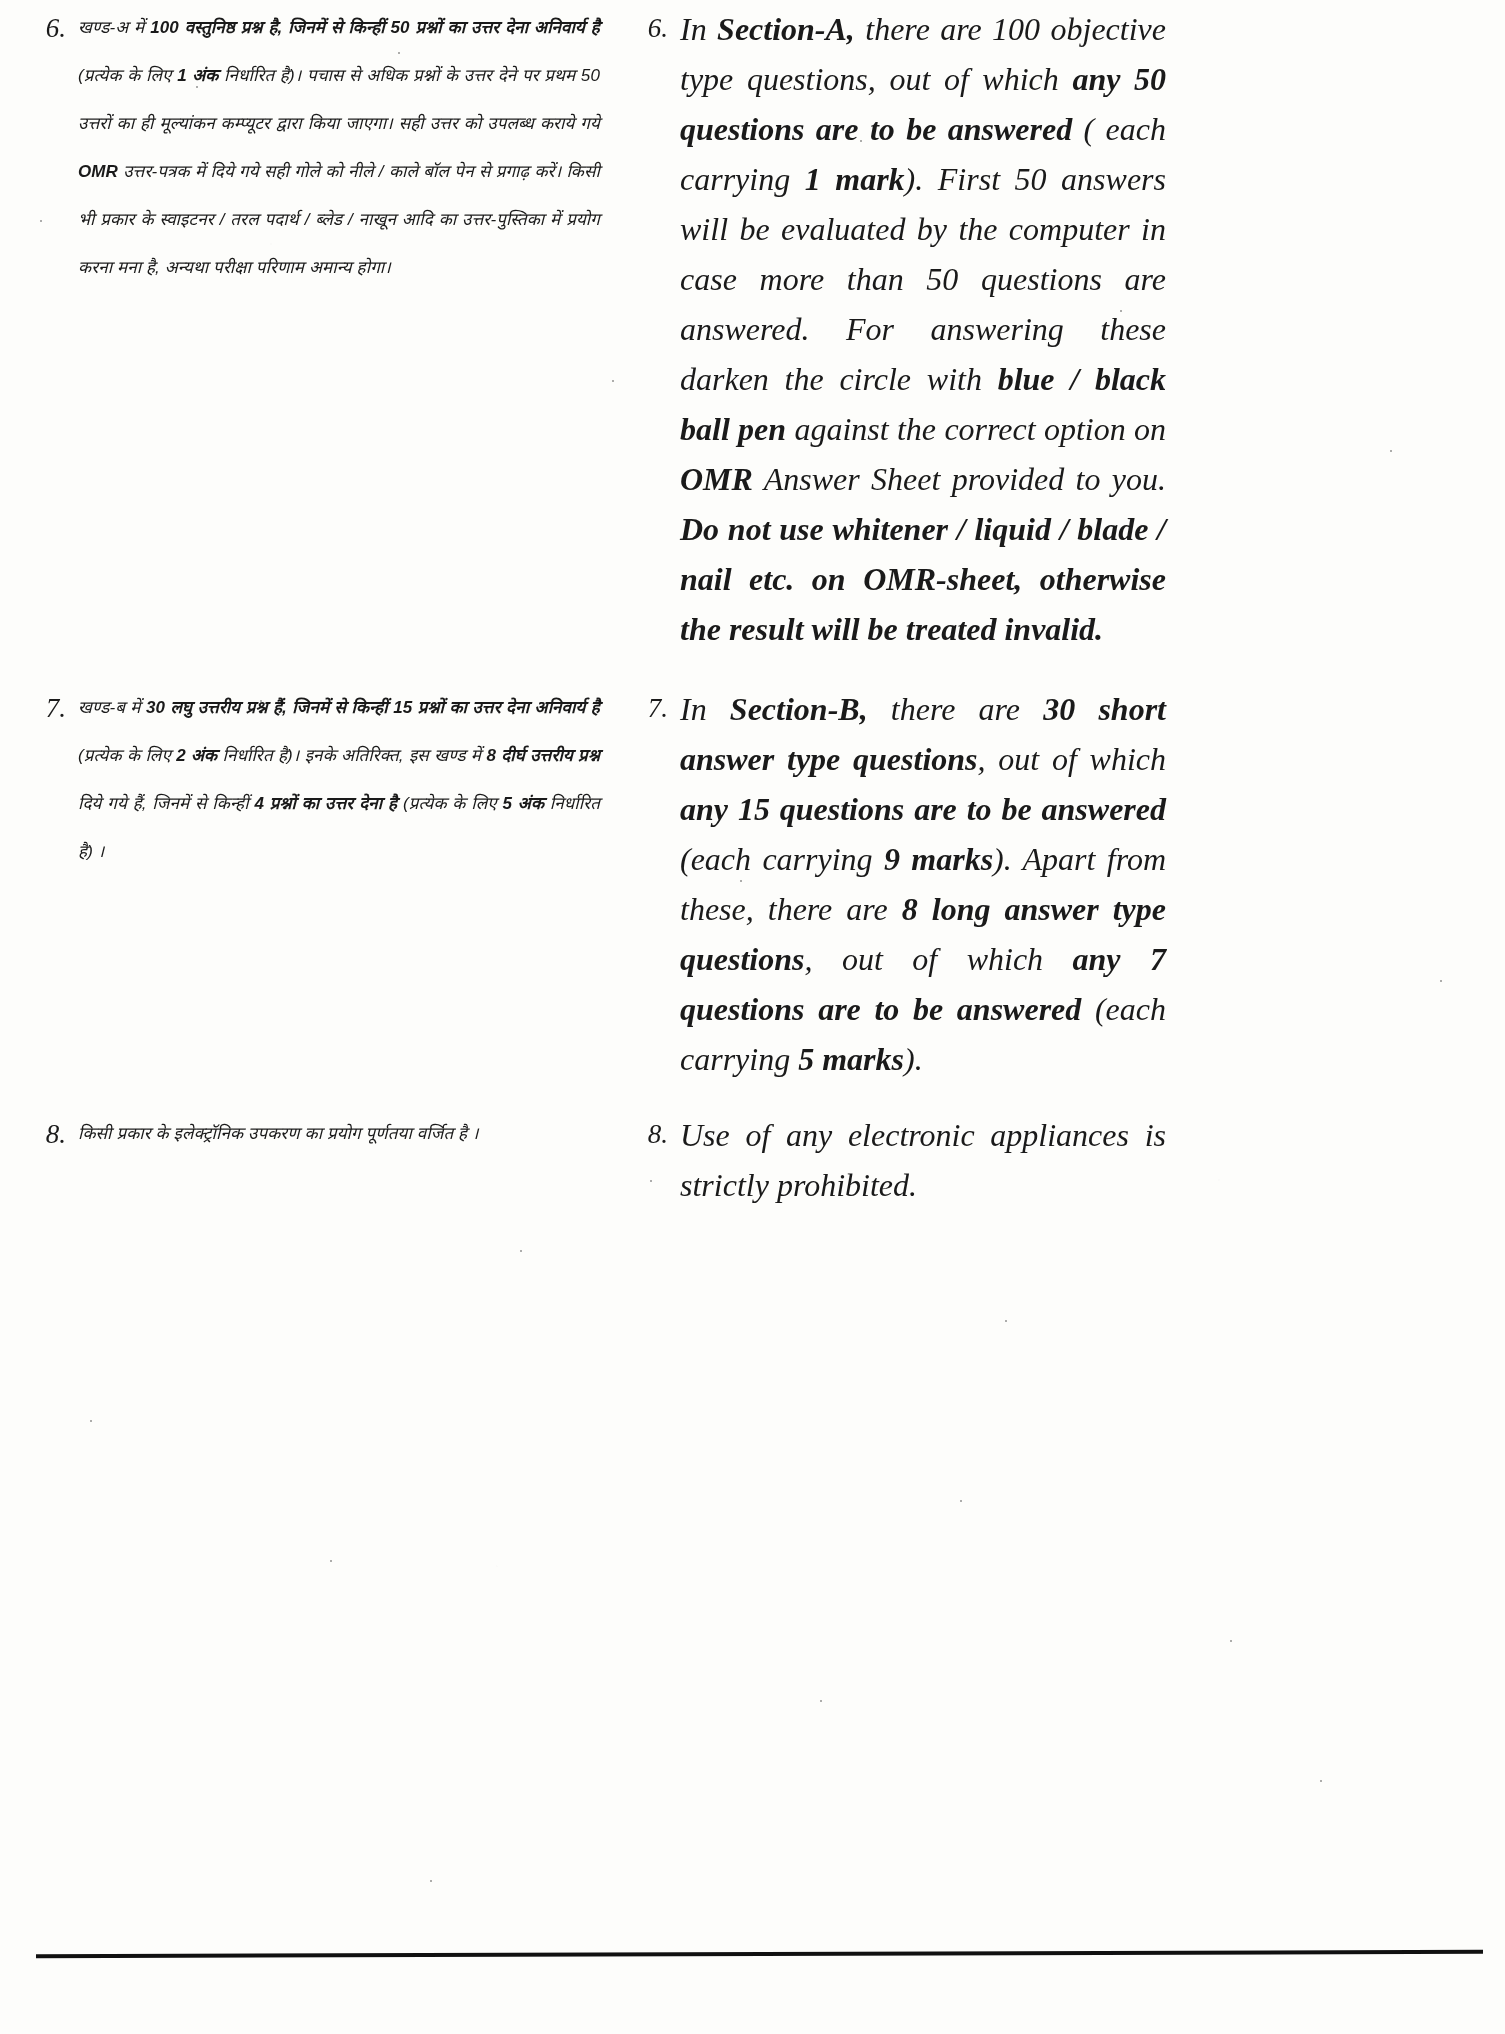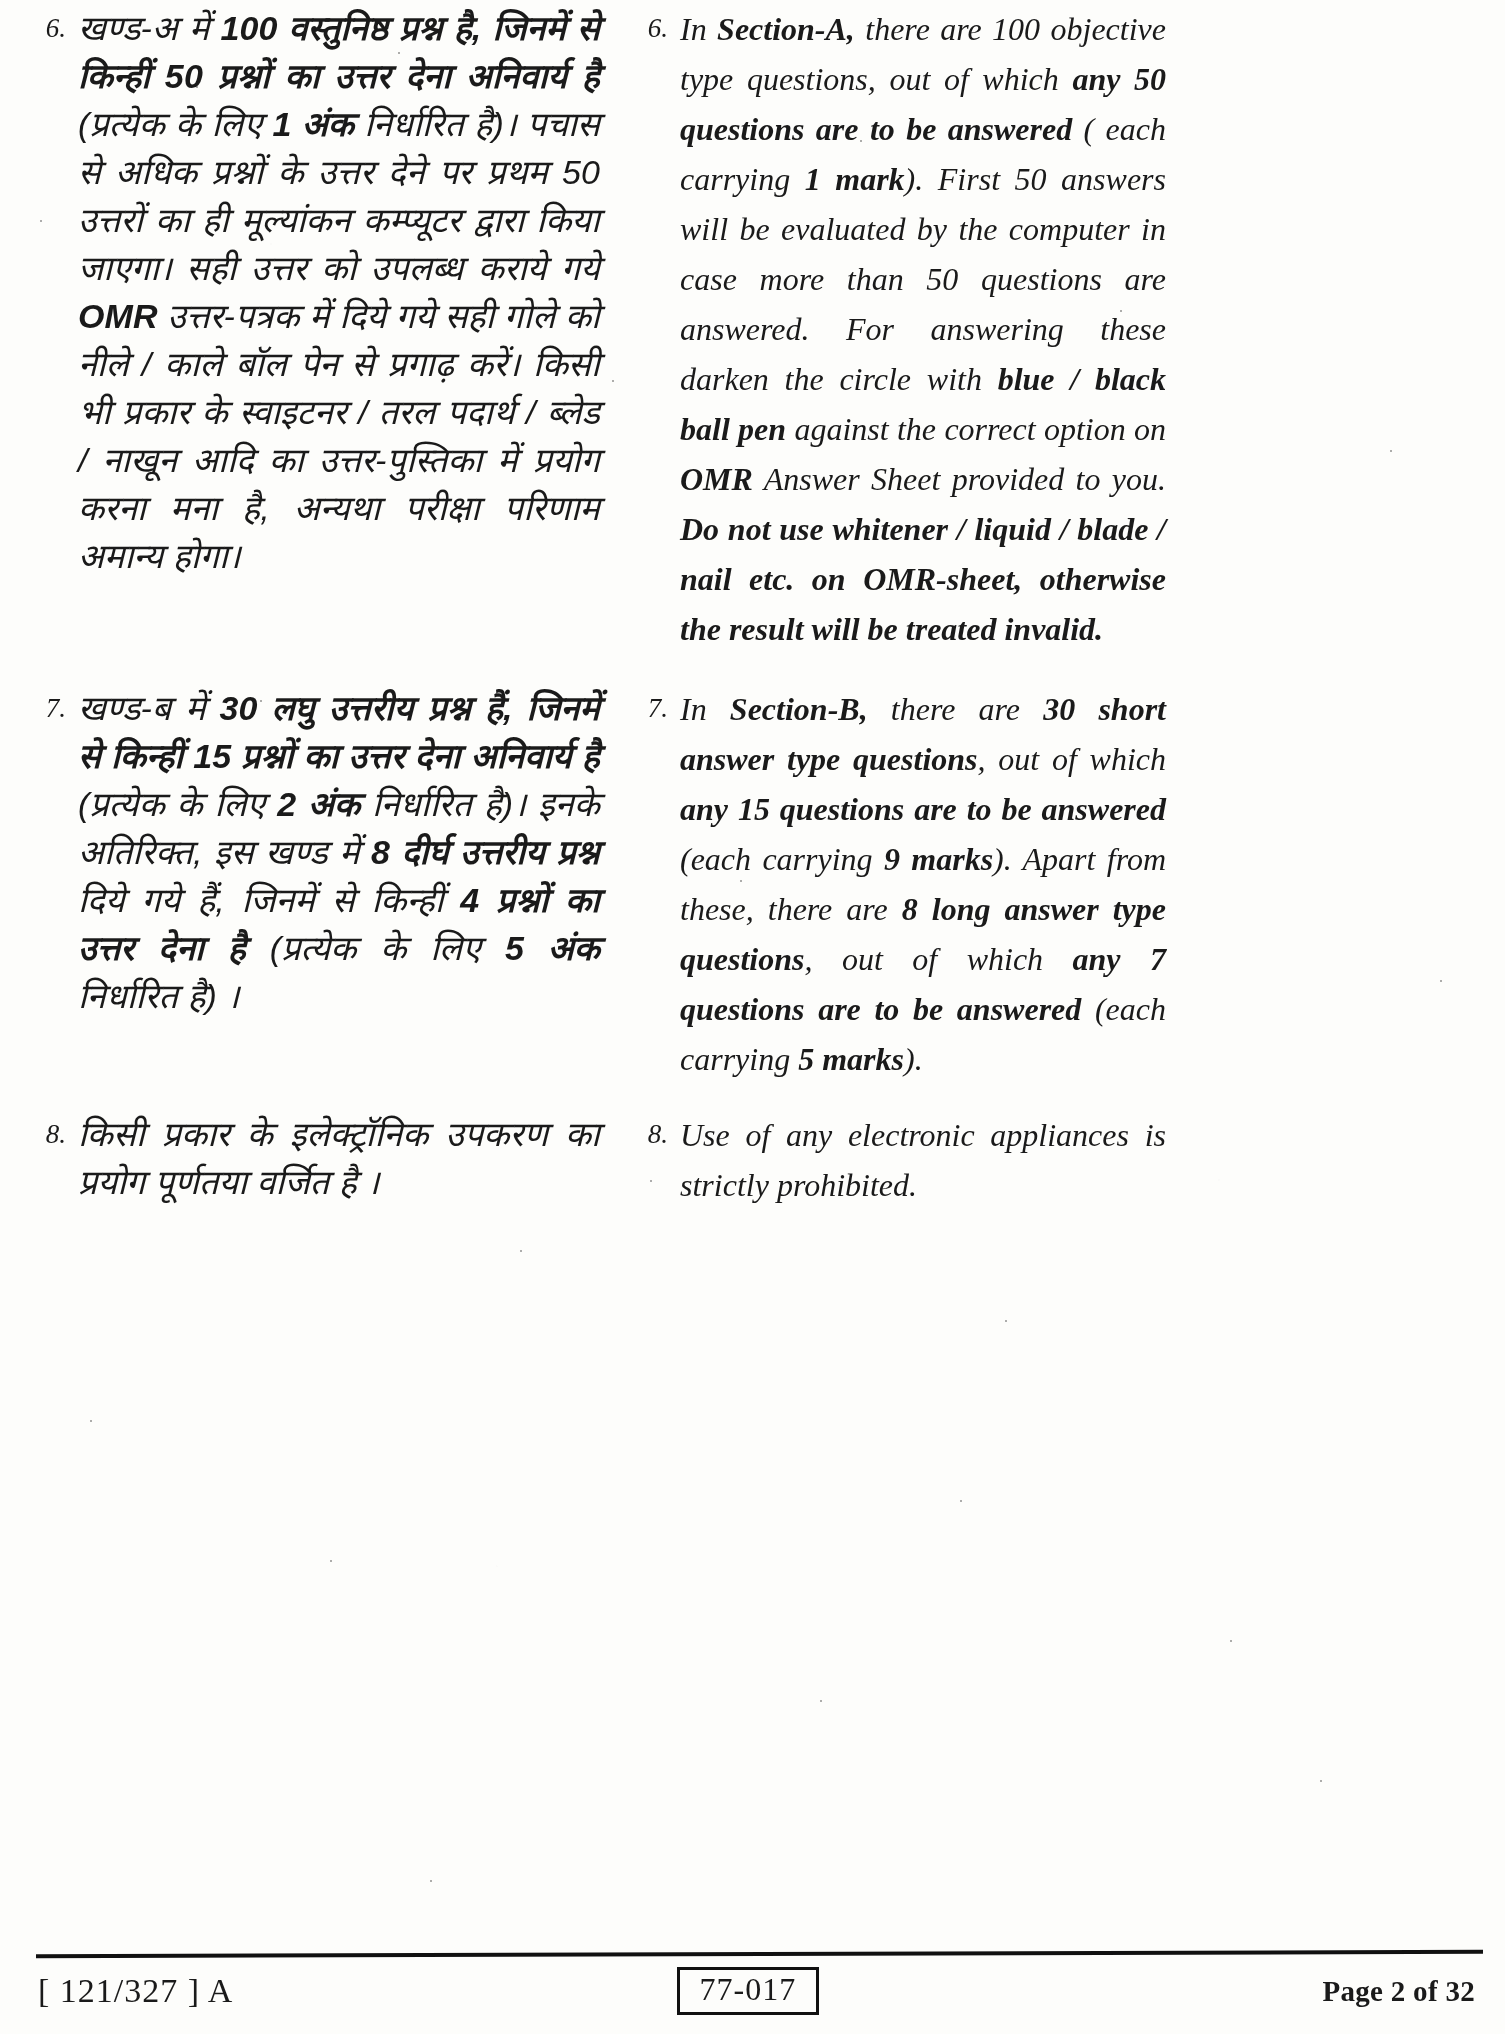--- a/index.html
+++ b/index.html
@@ -87,21 +87,21 @@
     width: 44px;
   }
   .body-text {
     flex: 1 1 auto;
     text-align: justify;
     text-justify: inter-word;
   }
 
   .hi-text {
     font-family: "Liberation Sans", "DejaVu Sans", sans-serif;
-    font-size: 34px;
+    font-size: 17px;
     line-height: 48px;
     font-style: italic;
     letter-spacing: 0.1px;
     text-align: justify;
   }
   .hi-text b, .hi-text strong {
     font-weight: 700;
   }
 
   .en-text {
@@ -251,22 +251,15 @@
           <div class="num en">8.</div>
           <div class="body-text en-text">Use of any electronic appliances is strictly prohibited.</div>
         </div>
       </div>
     </div>
 
   </div>
 
   <div class="footer">
     <div class="footer-rule"></div>
-    <div class="footer-inner">
-      <div class="footer-left">[ 121/327 ] A</div>
-      <div class="footer-center">
-        <div class="code-box">77-017</div>
-      </div>
-      <div class="footer-right">Page 2 of 32</div>
-    </div>
   </div>
 
 </div>
 
 </body></html>

